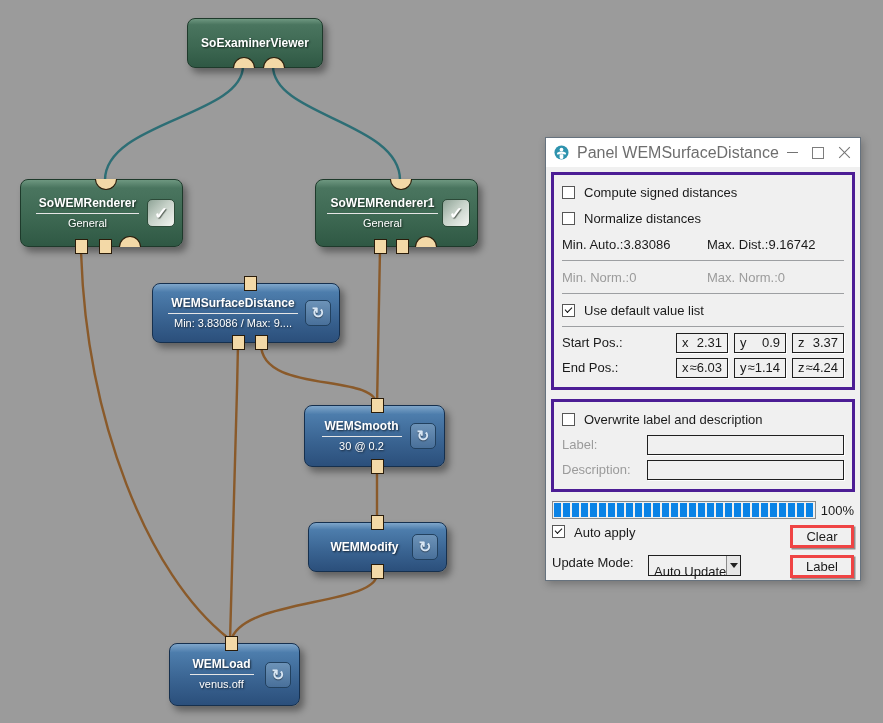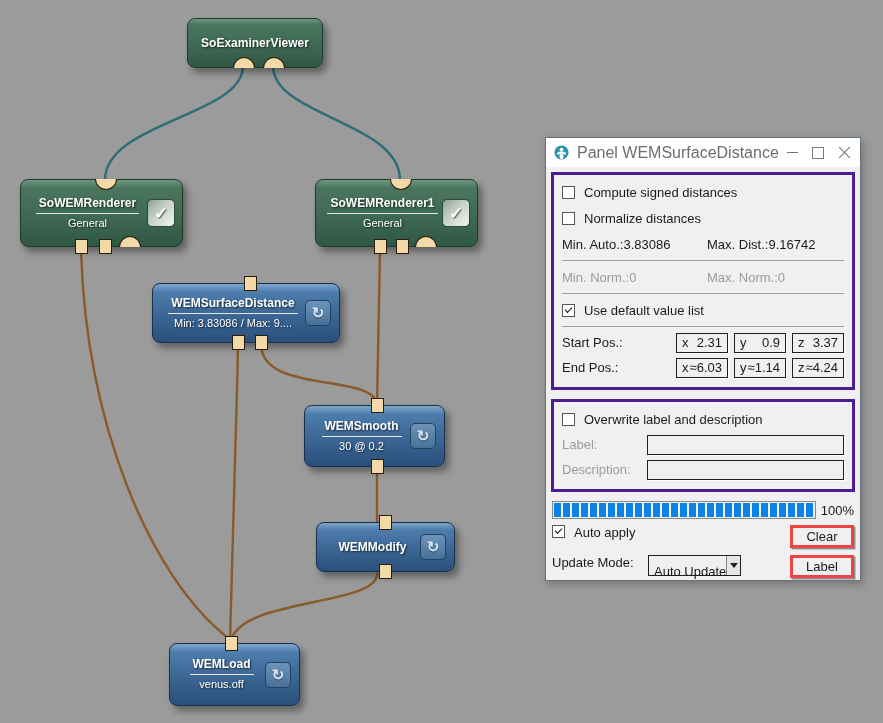--- a/index.html
+++ b/index.html
@@ -174,21 +174,21 @@
       <span class="ntitle">WEMSmooth</span>
       <div class="nsub">30 @ 0.2</div>
     </div>
     <div class="nrefresh">
       <span>↻</span>
     </div>
     <div class="sq top" style="left:66px;"></div>
     <div class="sq bottom" style="left:66px;"></div>
   </div>
 
-  <div class="node blue" style="left:316px;top:522px;width:139px;height:50px;">
+  <div class="node blue" style="left:308px;top:522px;width:139px;height:50px;">
     <div class="ncontent pad-btn">
       <span class="ntitle">WEMModify</span>
     </div>
     <div class="nrefresh">
       <span>↻</span>
     </div>
     <div class="sq top" style="left:62px;"></div>
     <div class="sq bottom" style="left:62px;"></div>
   </div>
 

